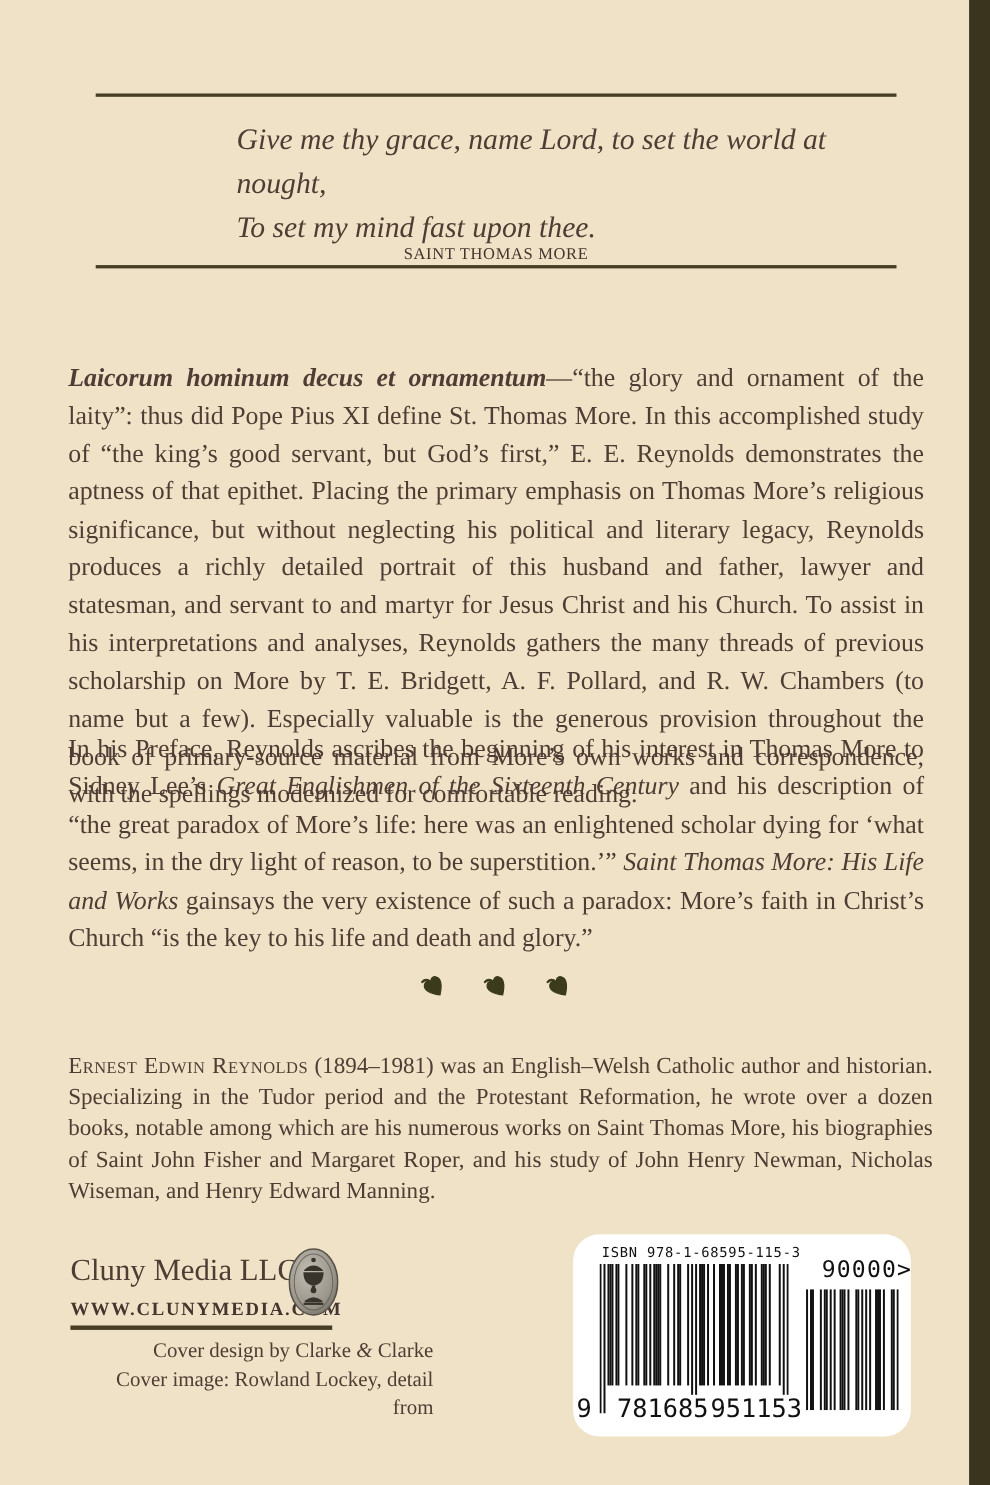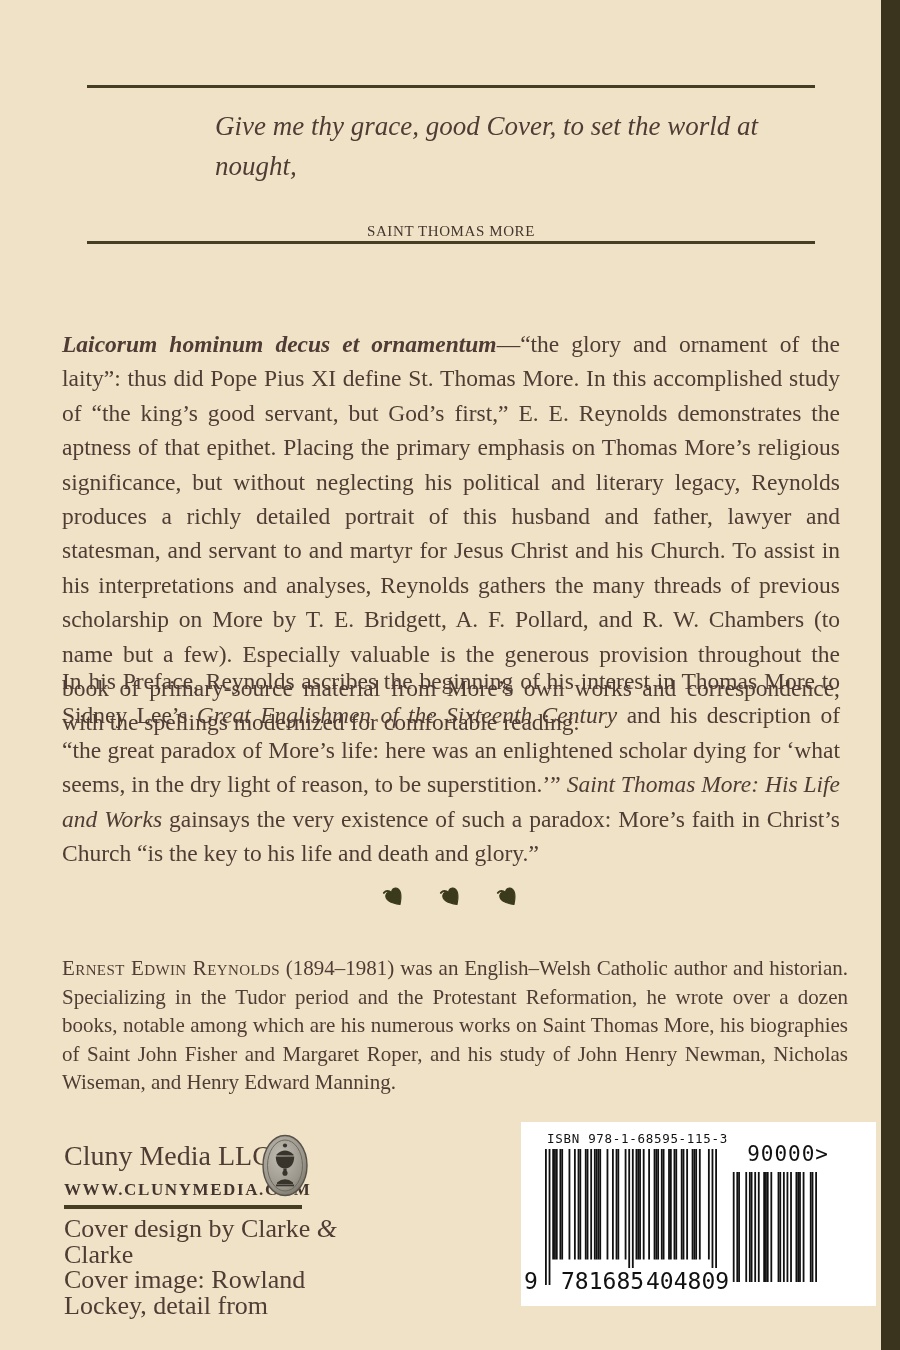--- a/index.html
+++ b/index.html
@@ -37,23 +37,23 @@
   .fleurons{left:62px;top:882px;width:778px;text-align:center;}
   .fleurons svg{width:27px;height:27px;margin:0 13px;vertical-align:middle;fill:var(--fleuron);stroke:var(--fleuron);}
   
   .bio{left:62px;top:954px;width:786px;text-align:justify;font-size:21px;line-height:28.6px;color:var(--ink);}
   .smallcaps{font-variant:small-caps;letter-spacing:0.4px;}
   
   .pub-name{left:64px;top:1140px;font-size:28px;color:var(--ink);}
   .pub-url{left:64px;top:1180px;font-size:17px;font-weight:bold;letter-spacing:1.6px;color:var(--ink-dark);}
   .logo{left:262px;top:1134px;width:46px;height:63px;}
   .rule3{left:64px;top:1205px;width:238px;height:3.5px;background:var(--rule);}
-  .credits{left:64px;top:1216px;width:330px;font-size:26px;line-height:25.5px;color:var(--ink);}
-  
-  .barcode-box{left:521px;top:1122px;width:355px;height:184px;background:var(--bc-bg);}
+  .credits{left:64px;top:1216px;width:330px;font-size:19px;line-height:25.5px;color:var(--ink);text-align:right;}
+  
+  .barcode-box{left:521px;top:1122px;width:307px;height:184px;background:var(--bc-bg);border-radius:24px;}
   .bc-isbn{
     position:absolute;left:26px;top:9px;width:270px;
     font-family:"DejaVu Sans Mono",monospace;font-size:12.5px;letter-spacing:0.7px;color:var(--bc-ink);
   }
   .bc-main{position:absolute;left:24px;top:27px;width:172px;height:136px;}
   .bc-main rect,.bc-supp rect{fill:var(--bc-ink);}
   .bc-digits{position:absolute;top:146px;left:0;width:210px;height:26px;
     font-family:"DejaVu Sans Mono",monospace;font-size:23px;color:var(--bc-ink);}
   .bc-digits .d-lead{position:absolute;left:3px;top:0;}
   .bc-digits .d-g1{position:absolute;left:37px;top:0;background:var(--bc-bg);padding:0 3px;}
@@ -62,21 +62,22 @@
   .bc-supp-label{position:absolute;left:208px;top:20px;width:100px;text-align:right;
     font-family:"DejaVu Sans Mono",monospace;font-size:21px;letter-spacing:1px;color:var(--bc-ink);}
 </style>
 </head>
 <body>
 
 <div class="abs spine-strip"></div>
 
 <div class="abs rule rule-top"></div>
 <div class="abs epigraph-quote">
-  <div>Give me thy grace, good Cover, to set the world at nought,</div>
+  <div>Give me thy grace, name Lord, to set the world at nought,</div>
+  <div>To set my mind fast upon thee.</div>
 </div>
 <div class="abs epigraph-attr">SAINT THOMAS MORE</div>
 <div class="abs rule rule-bottom"></div>
 
 <p class="abs copy para1">
   <span class="lead-italic">Laicorum hominum decus et ornamentum</span><span>—“the glory and ornament of the laity”: thus did Pope Pius XI define St. Thomas More. In this accomplished study of “the king’s good servant, but God’s first,” E. E. Reynolds demonstrates the aptness of that epithet. Placing the primary emphasis on Thomas More’s religious significance, but without neglecting his political and literary legacy, Reynolds produces a richly detailed portrait of this husband and father, lawyer and statesman, and servant to and martyr for Jesus Christ and his Church. To assist in his interpretations and analyses, Reynolds gathers the many threads of previous scholarship on More by T. E. Bridgett, A. F. Pollard, and R. W. Chambers (to name but a few). Especially valuable is the generous provision throughout the book of primary-source material from More’s own works and correspondence, with the spellings modernized for comfortable reading.</span>
 </p>
 <p class="abs copy para2">
   <span>In his Preface, Reynolds ascribes the beginning of his interest in Thomas More to Sidney Lee’s </span><span class="it">Great Englishmen of the Sixteenth Century</span><span> and his description of “the great paradox of More’s life: here was an enlightened scholar dying for ‘what seems, in the dry light of reason, to be superstition.’” </span><span class="it">Saint Thomas More: His Life and Works</span><span> gainsays the very existence of such a paradox: More’s faith in Christ’s Church “is the key to his life and death and glory.”</span>
 </p>
@@ -186,21 +187,21 @@
       <rect x="82" y="0" width="1" height="104"></rect>
       <rect x="83" y="0" width="1" height="104"></rect>
       <rect x="85" y="0" width="1" height="104"></rect>
       <rect x="90" y="0" width="1" height="104"></rect>
       <rect x="92" y="0" width="1" height="128"></rect>
       <rect x="94" y="0" width="1" height="128"></rect>
     </svg>
   <div class="bc-digits">
     <span class="d-lead">9</span>
     <span class="d-g1">781685</span>
-    <span class="d-g2">404809</span>
+    <span class="d-g2">951153</span>
   </div>
   <div class="bc-supp-label">90000&gt;</div>
   <svg class="bc-supp" preserveAspectRatio="none" aria-hidden="true" viewBox="0 0 48 110">
       <rect x="1" y="0" width="1" height="110"></rect>
       <rect x="3" y="0" width="1" height="110"></rect>
       <rect x="4" y="0" width="1" height="110"></rect>
       <rect x="8" y="0" width="1" height="110"></rect>
       <rect x="10" y="0" width="1" height="110"></rect>
       <rect x="11" y="0" width="1" height="110"></rect>
       <rect x="13" y="0" width="1" height="110"></rect>

